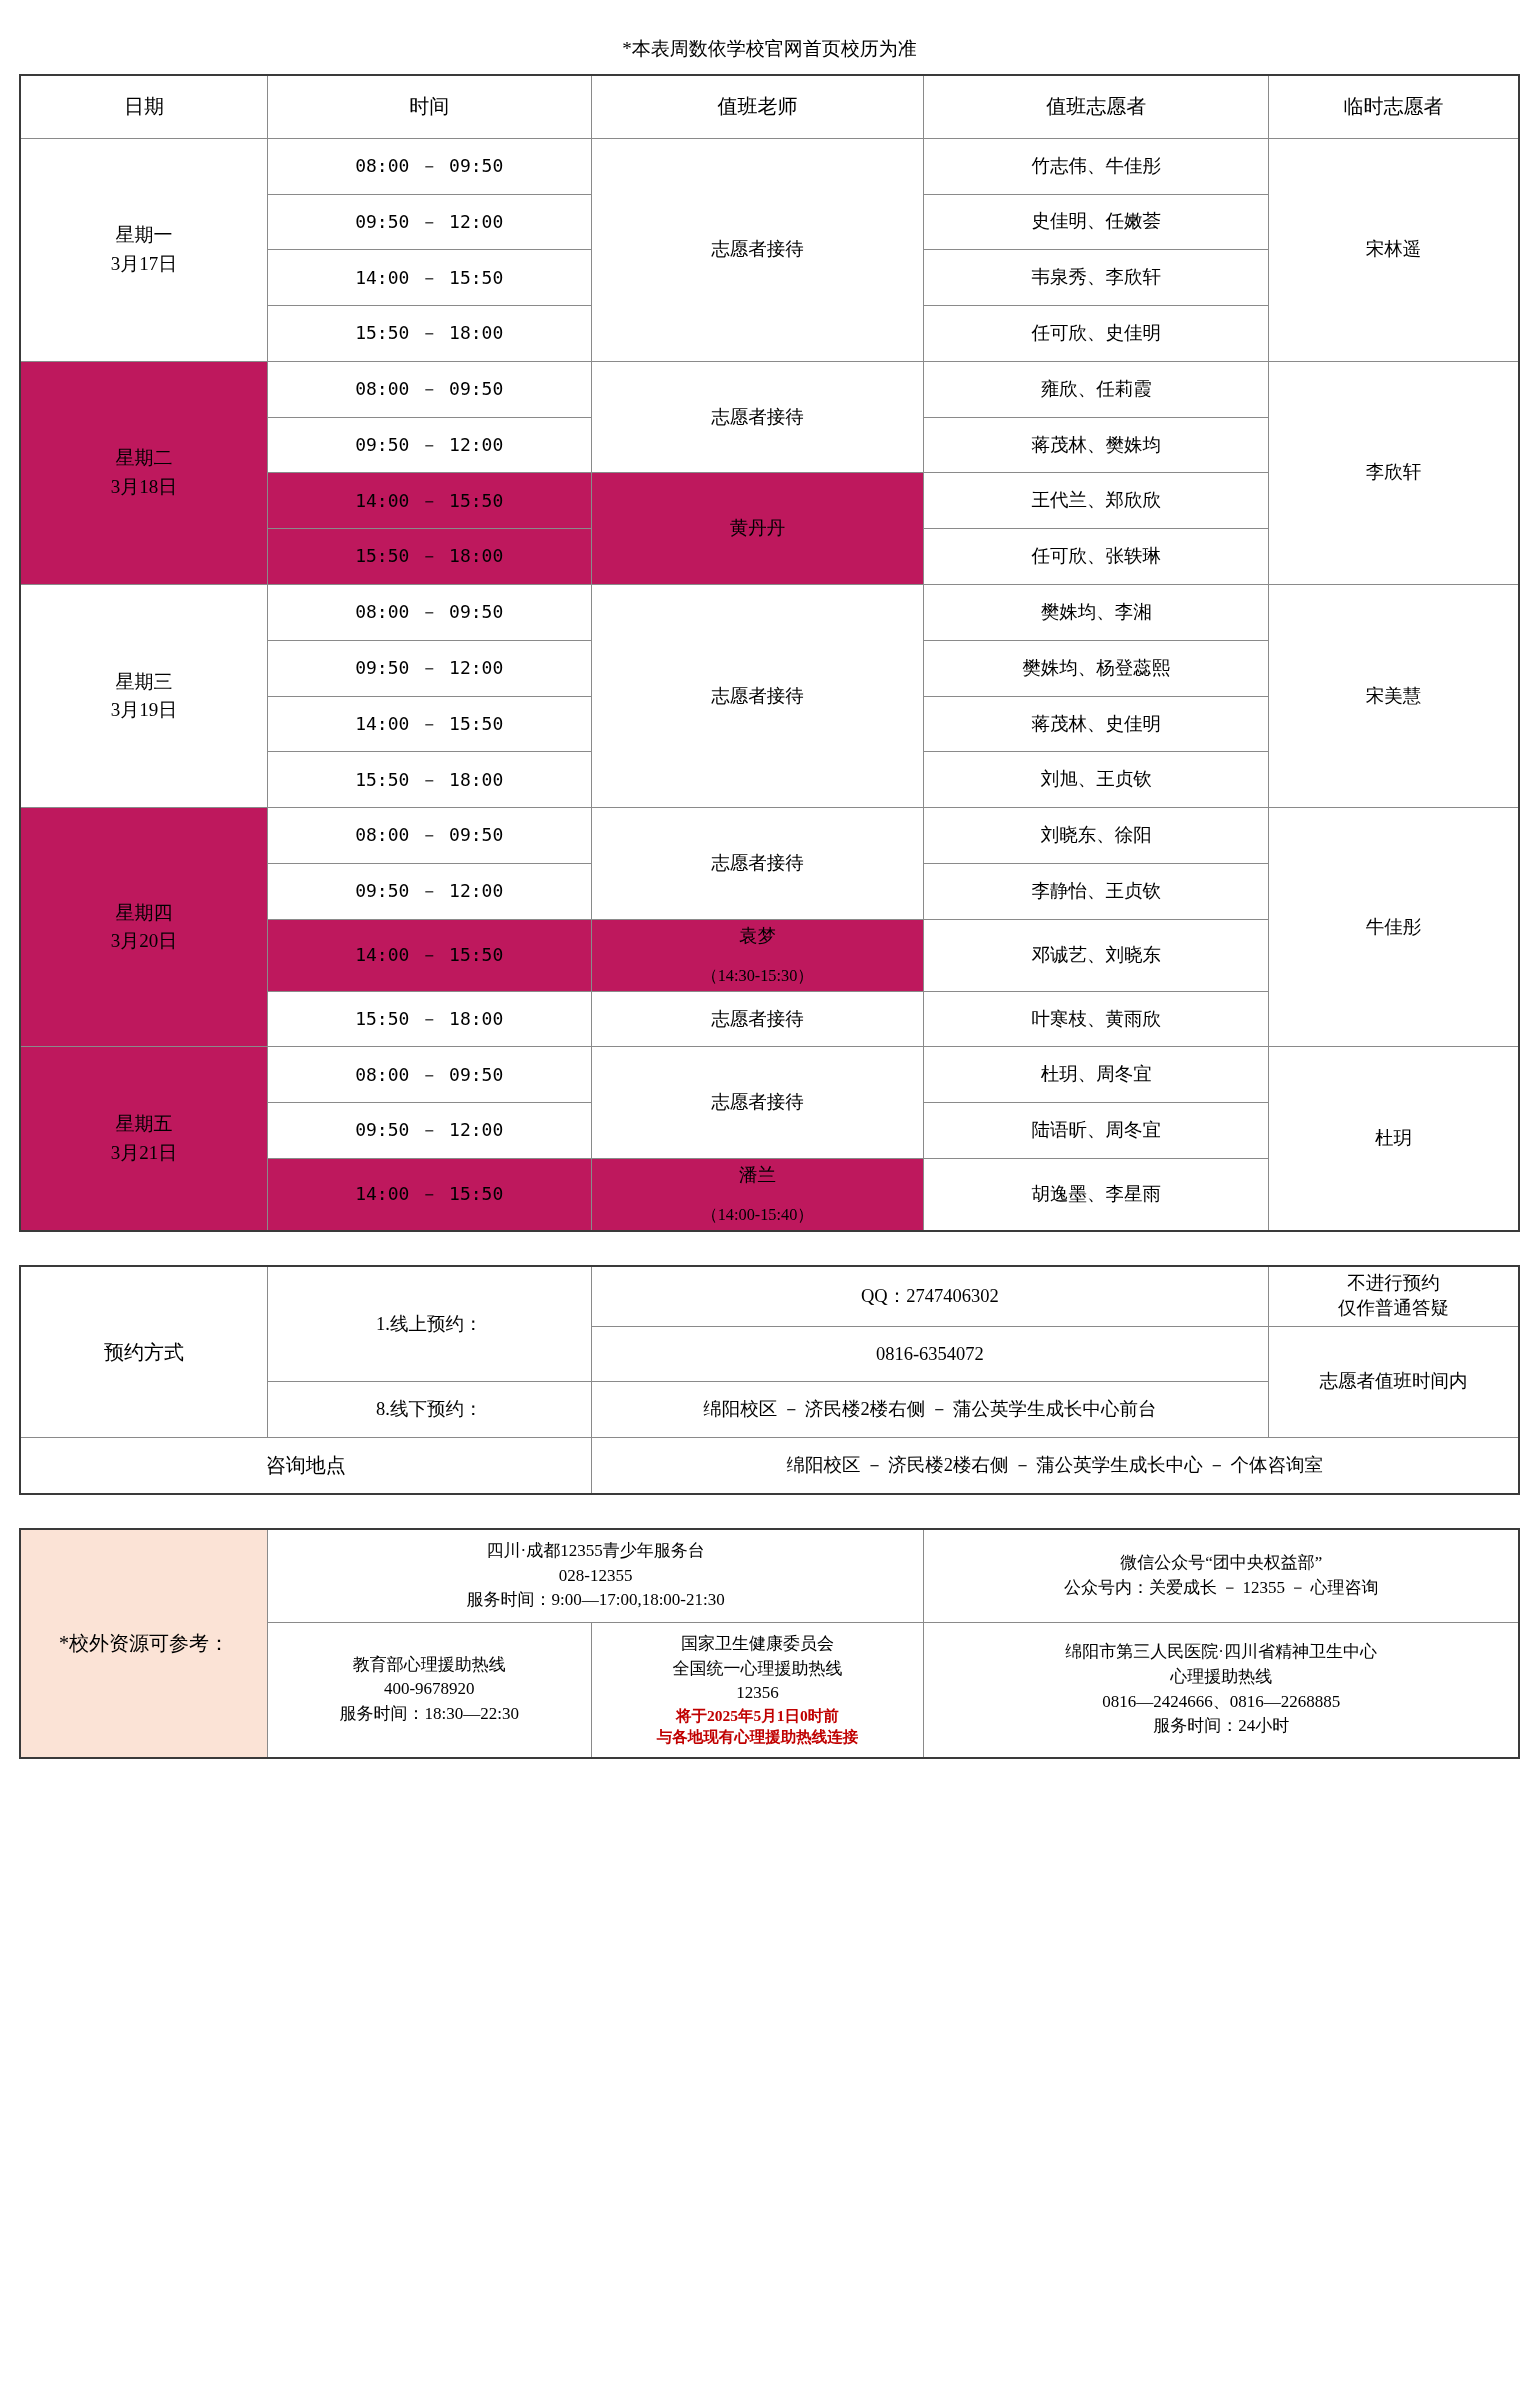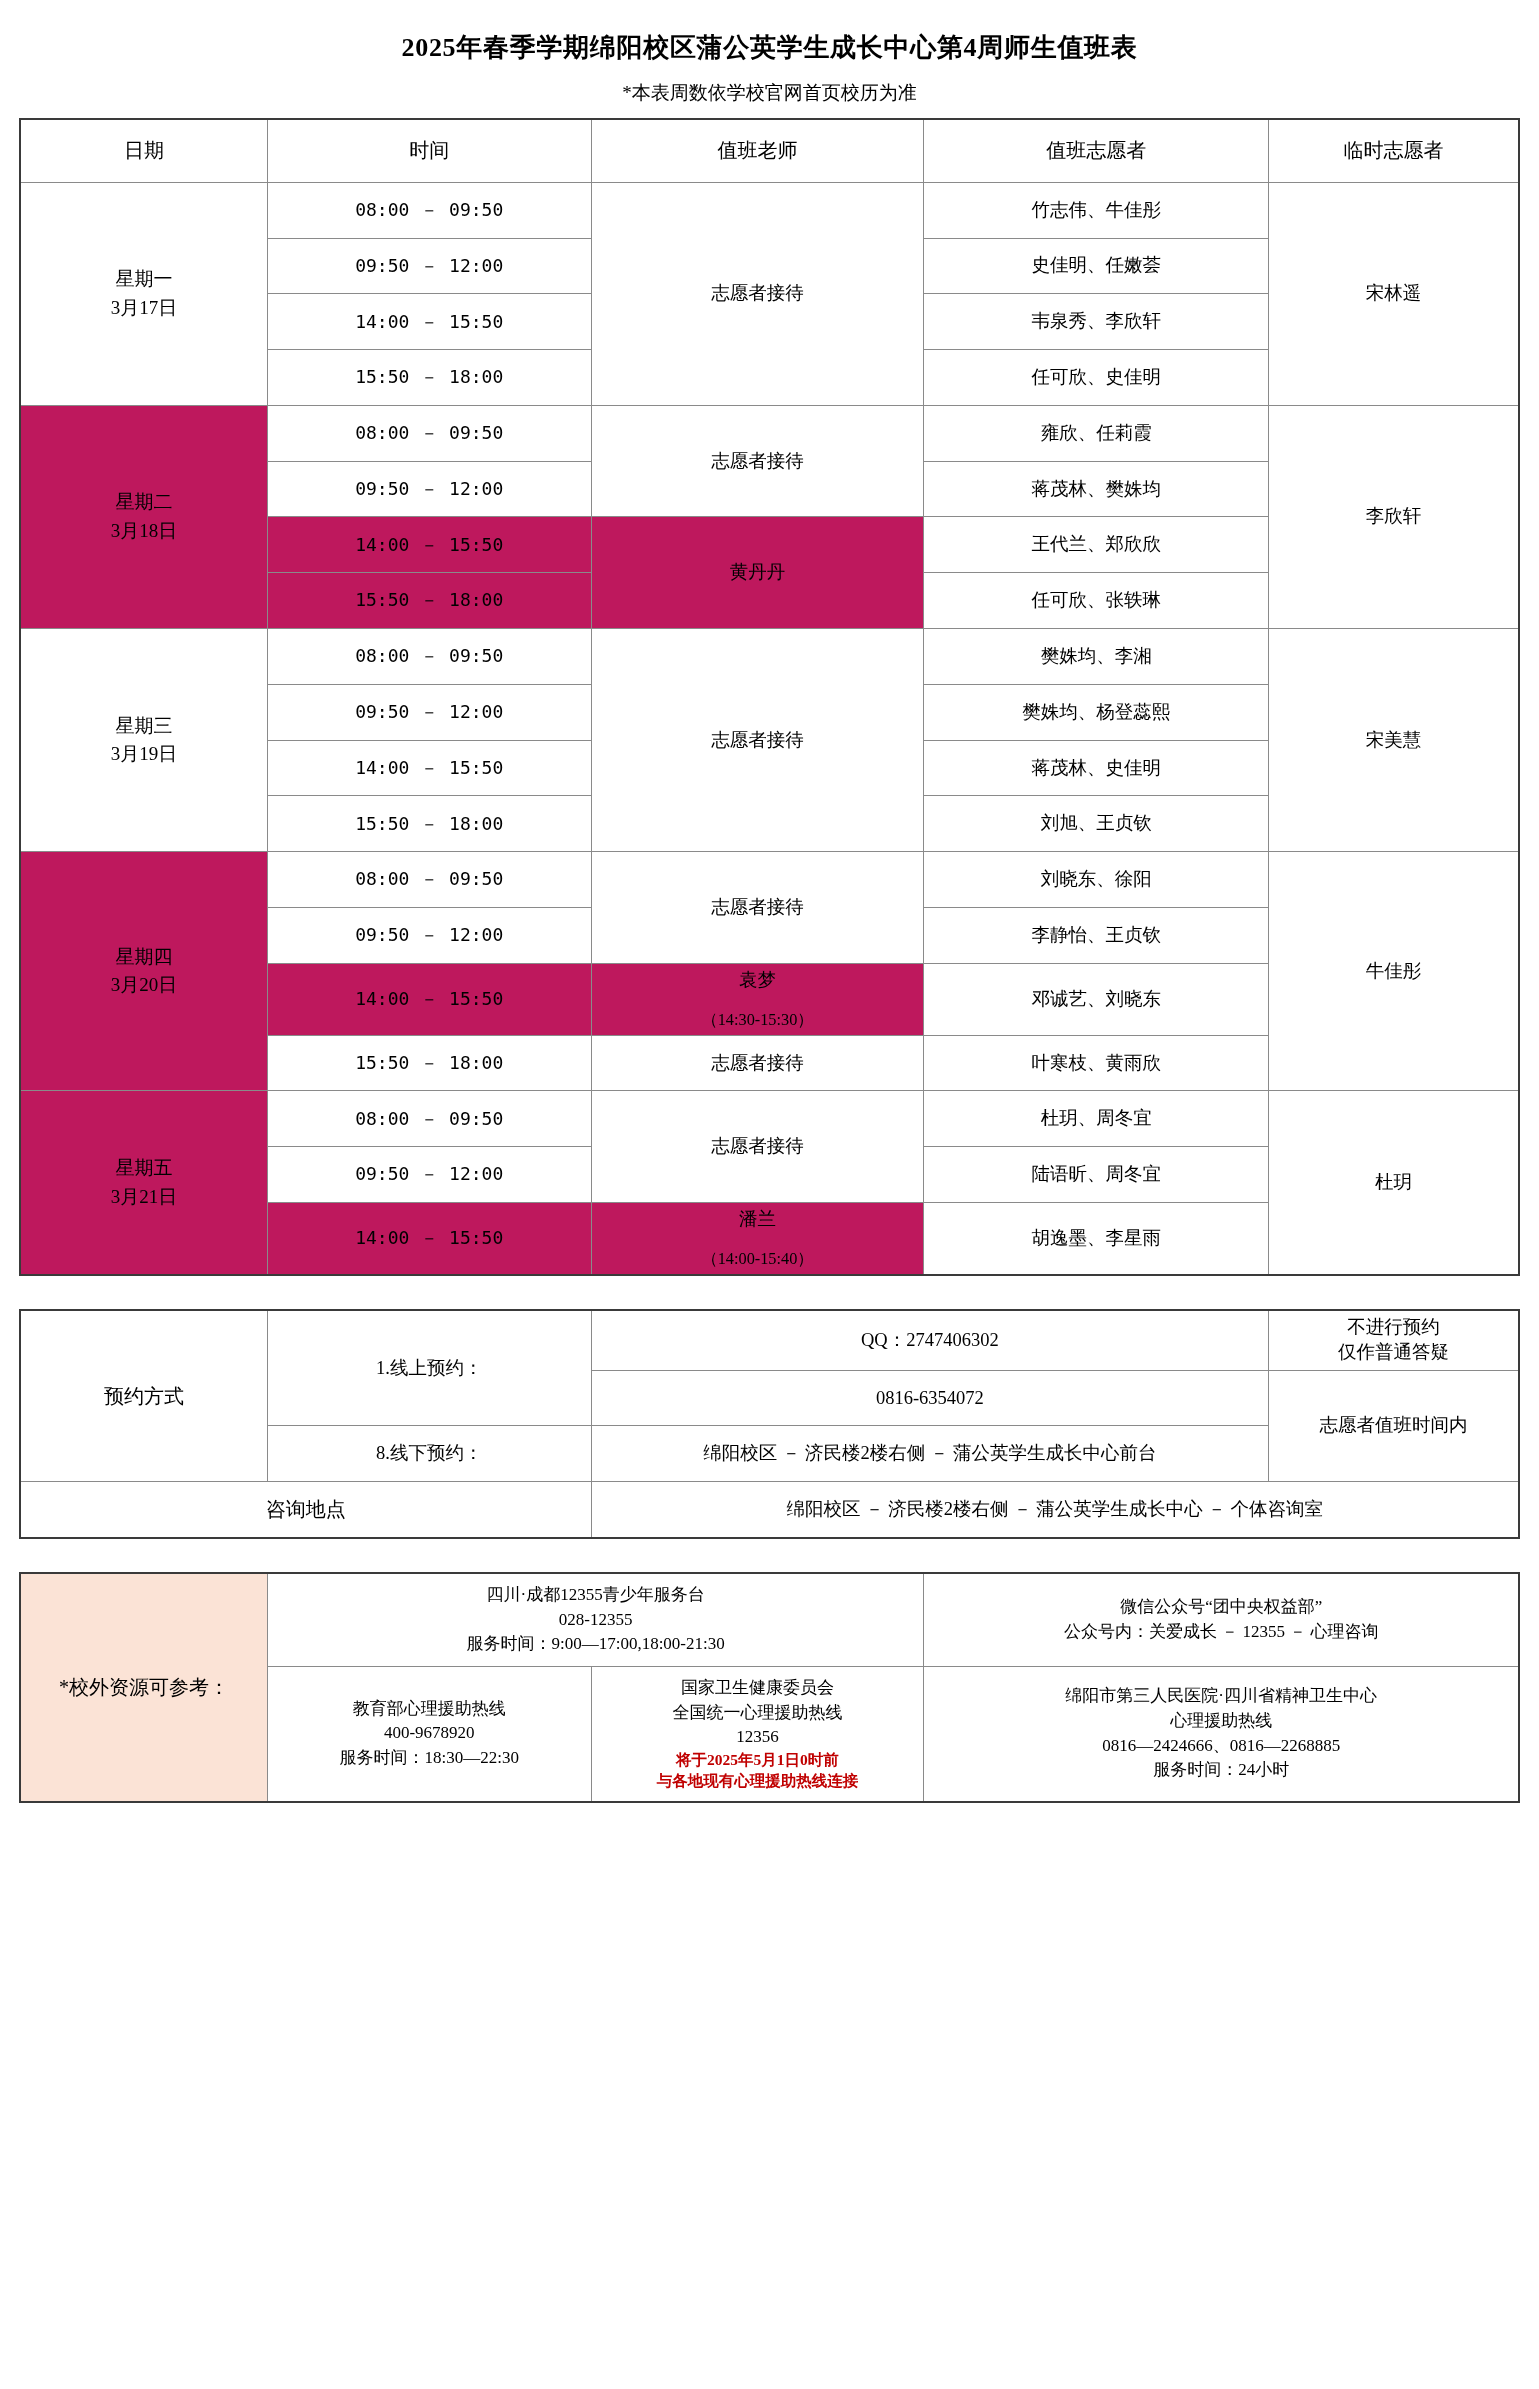--- a/index.html
+++ b/index.html
@@ -114,21 +114,20 @@
   }
   .small { font-size: 17px; }
   .red { color: #c00000; font-size: 15.5px; line-height: 1.35; font-weight: bold; }
   .mono { font-family: Liberation Serif, serif; }
 </style>
 </head>
 <body>
 
 <div class="page">
 
-  <div class="title">2025年春季学期绵阳校区蒲公英学生成长中心第4周师生值班表</div>
   <div class="subtitle">*本表周数依学校官网首页校历为准</div>
 
   <table class="schedule">
     <colgroup>
       <col class="col-date">
         <col class="col-time">
         <col class="col-teacher">
         <col class="col-vol">
         <col class="col-temp">
     </colgroup>

